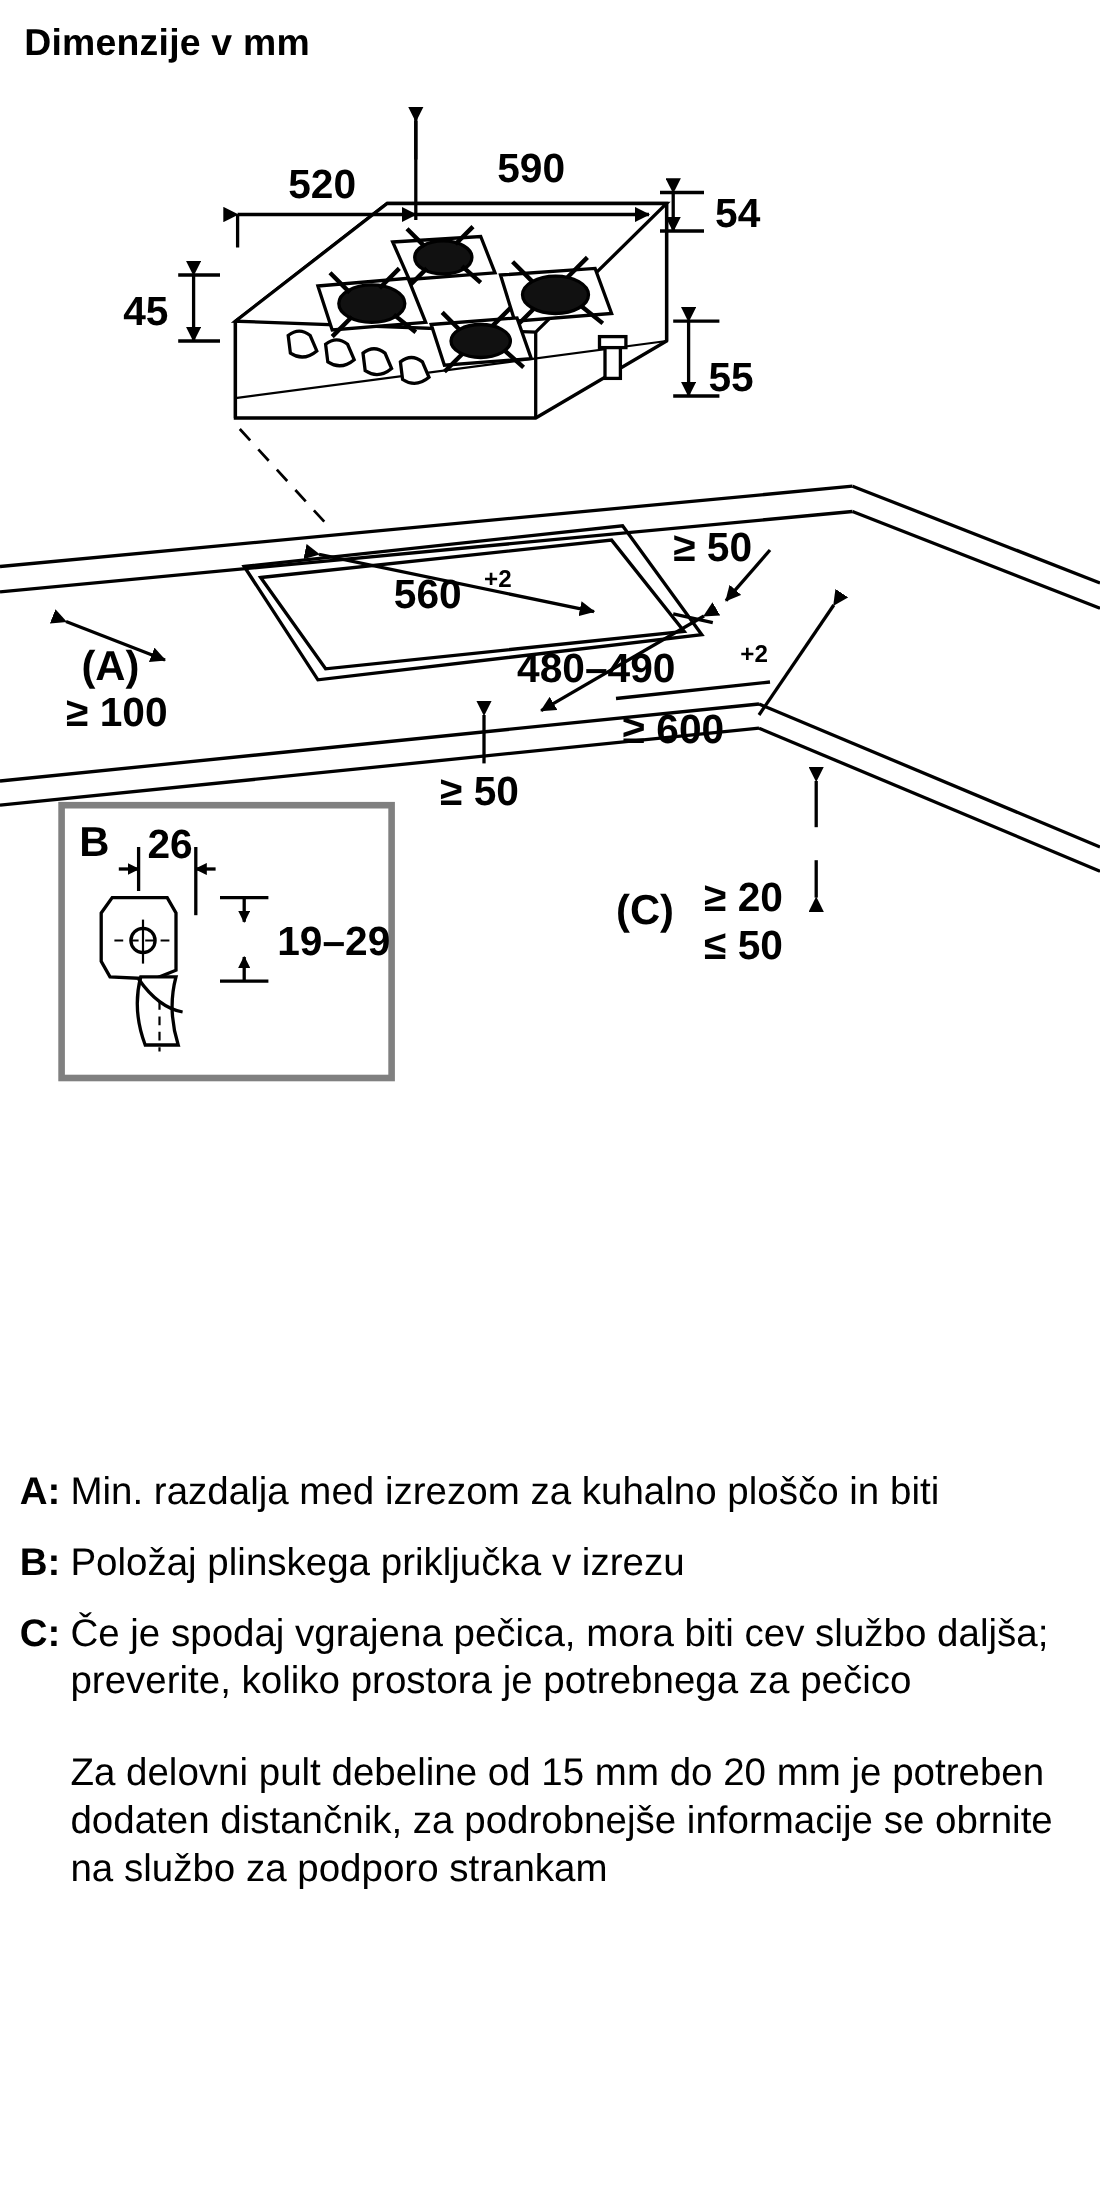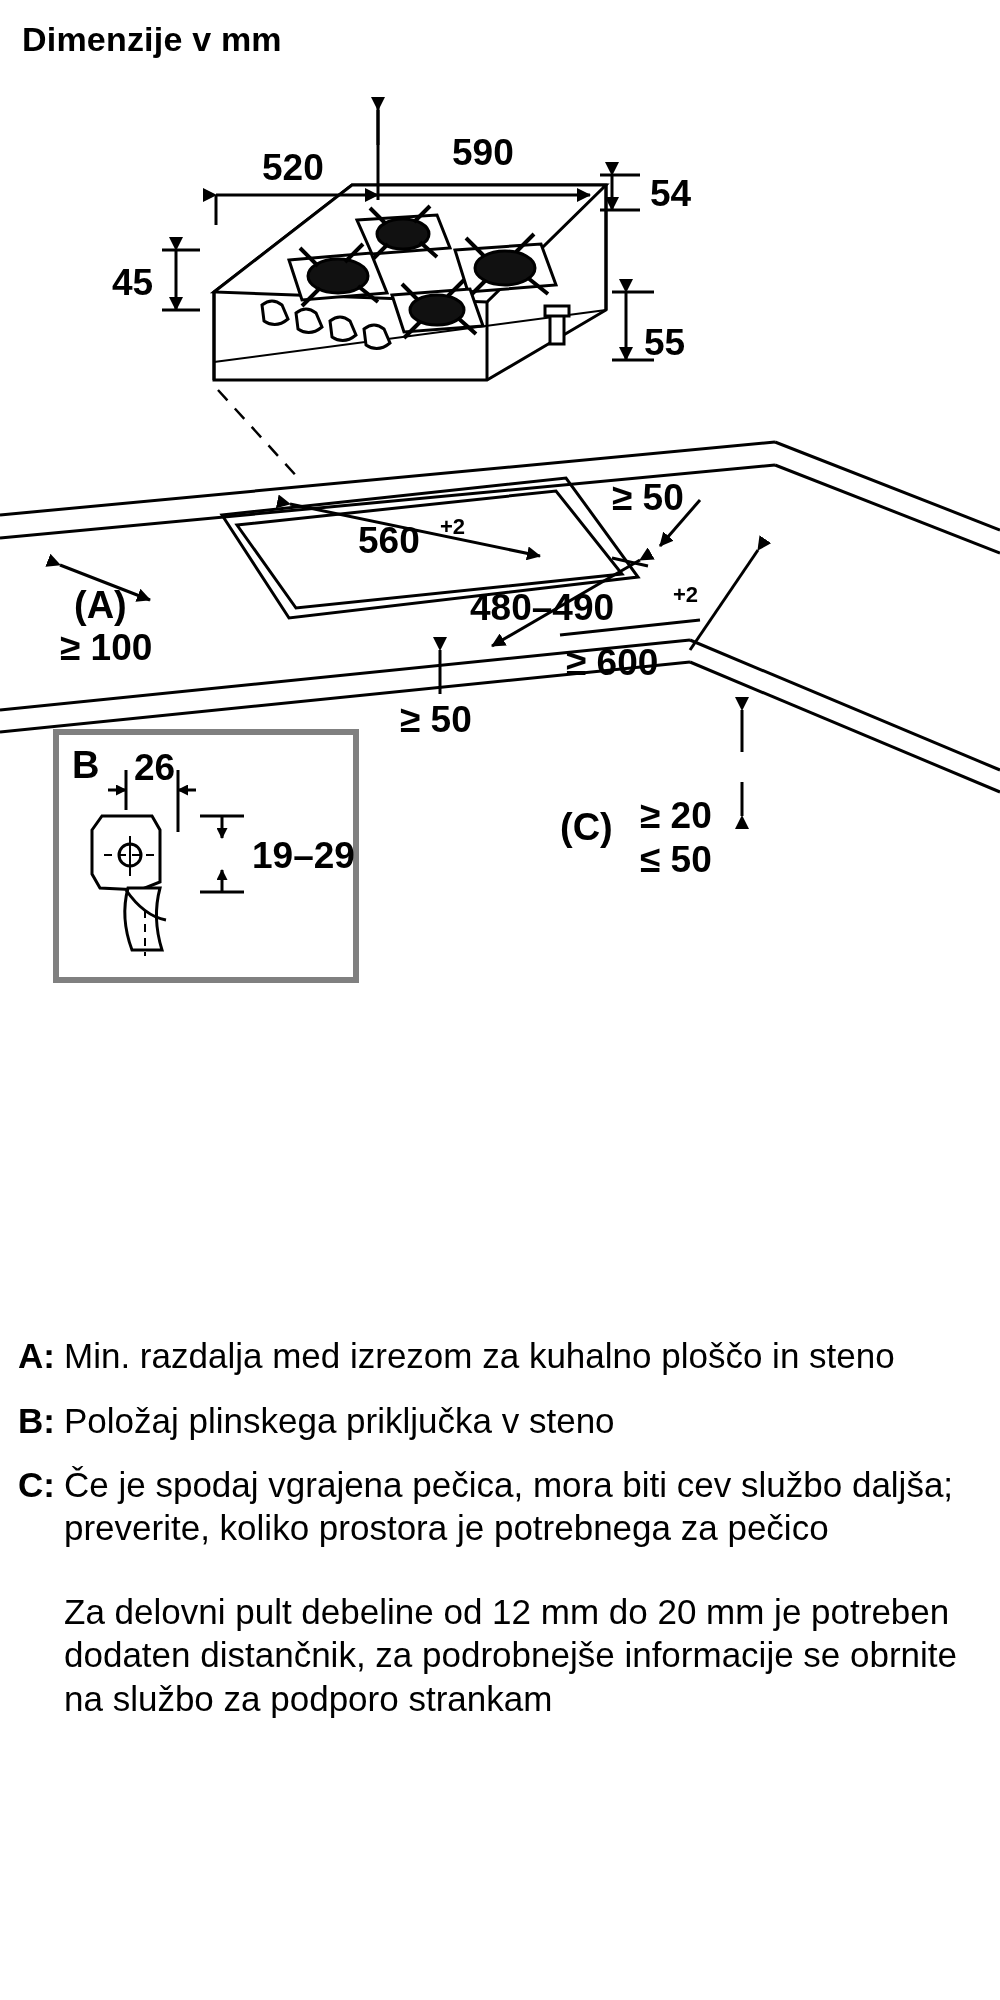--- a/index.html
+++ b/index.html
@@ -248,26 +248,26 @@
       <line x1="222" y1="882" x2="222" y2="860" stroke="#000" stroke-width="3" marker-end="url(#arrHs)"></line>
       <line x1="200" y1="806" x2="244" y2="806" stroke="#000" stroke-width="3"></line>
       <line x1="200" y1="882" x2="244" y2="882" stroke="#000" stroke-width="3"></line>
       <text class="lbl" x="252" y="858">19–29</text>
     </g>
   </svg>
 
   <div class="notes">
     <div class="note-row">
       <div class="note-key">A:</div>
-      <div class="note-text">Min. razdalja med izrezom za kuhalno ploščo in steno</div>
+      <div class="note-text">Min. razdalja med izrezom za kuhalno ploščo in biti</div>
     </div>
     <div class="note-row">
       <div class="note-key">B:</div>
-      <div class="note-text">Položaj plinskega priključka v steno</div>
+      <div class="note-text">Položaj plinskega priključka v izrezu</div>
     </div>
     <div class="note-row">
       <div class="note-key">C:</div>
       <div class="note-text">Če je spodaj vgrajena pečica, mora biti cev službo daljša; preverite, koliko prostora je potrebnega za pečico</div>
     </div>
-    <div class="note-block">Za delovni pult debeline od 12 mm do 20 mm je potreben dodaten distančnik, za podrobnejše informacije se obrnite na službo za podporo strankam</div>
+    <div class="note-block">Za delovni pult debeline od 15 mm do 20 mm je potreben dodaten distančnik, za podrobnejše informacije se obrnite na službo za podporo strankam</div>
   </div>
 
 </div>
 
 </body></html>

